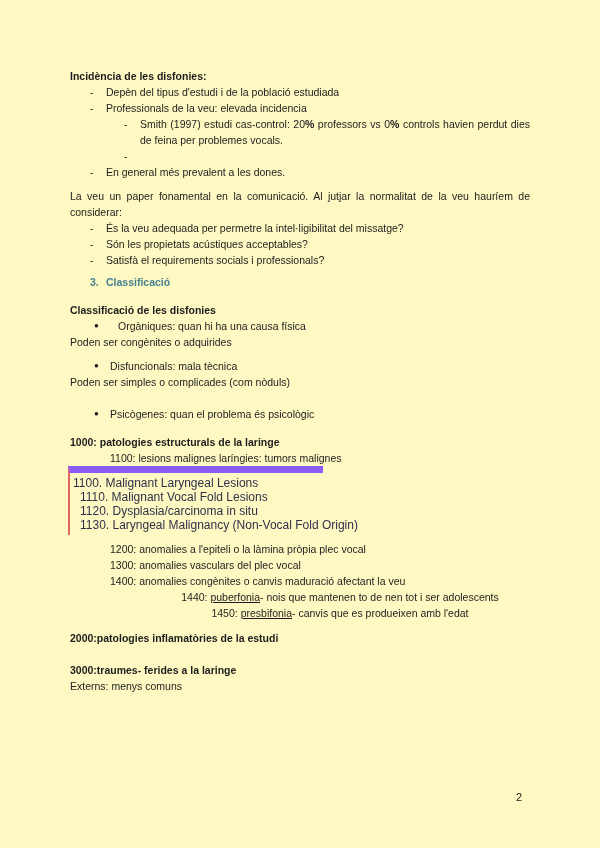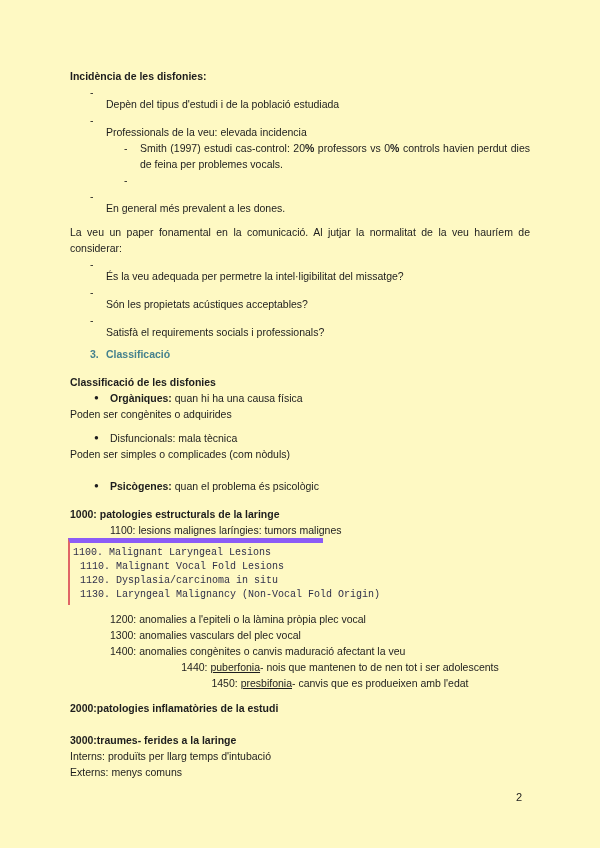--- a/index.html
+++ b/index.html
@@ -16,21 +16,21 @@
   .content { padding: 68px 70px 0 70px; }
   .line { line-height: 16px; }
   .b { font-weight: bold; }
   .teal { color: #45818e; font-weight: bold; }
   .just { text-align: justify; }
   .tight { letter-spacing: -0.25px; }
 
   
   .li1 { display: flex; padding-left: 20px; }
   .li1 > .m { flex: none; width: 16px; line-height: 16px; }
-  .li1 > .t { flex: 1; line-height: 16px; margin-top: 12px; }
+  .li1 > .t { flex: 1; line-height: 16px; }
 
   
   .li2 { display: flex; padding-left: 54px; }
   .li2 > .m { flex: none; width: 16px; line-height: 16px; }
   .li2 > .t { flex: 1; line-height: 16px; }
 
   
   .bl1 { display: flex; padding-left: 24px; }
   .bl1 > .m { flex: none; width: 16px; font-size: 8px; line-height: 16px; }
   .bl1 > .t { flex: 1; line-height: 16px; }
@@ -46,26 +46,26 @@
   .gap6  { height: 6px; }
   .gap8  { height: 8px; }
   .gap9  { height: 9px; }
   .gap12 { height: 12px; }
   .gap16 { height: 16px; }
 
   
   .book-img {
     margin-left: -2px;
     width: 250px;
-    border-top: 5px solid #8b5cf6;
+    border-top: 7px solid #8b5cf6;
     border-left: 2px solid #e06666;
     padding: 3px 0 3px 3px;
     margin-bottom: 6px;
-    font-family: Liberation Mono, monospace;
-    font-size: 10px;
+    font-family: Liberation Sans, sans-serif;
+    font-size: 12px;
     color: #30304a;
   }
   .book-img .bline { line-height: 14px; white-space: nowrap; }
   .book-img .bline.ind { padding-left: 7px; }
 
   .page-number {
     position: absolute;
     top: 789px;
     left: 516px;
     font-size: 11px;
@@ -122,37 +122,37 @@
     <div class="numh teal">
       <span class="m">3.</span>
       <span class="t">Classificació</span>
     </div>
 
     <div class="gap8"></div>
 
     <div class="line b">Classificació de les disfonies</div>
     <div class="bl1">
       <span class="m">●</span>
-      <span class="t"><span style="font-weight: bold;">Orgàniques:</span><span> quan hi ha una causa física</span></span>
+      <span class="t"><span style="font-weight: normal; margin-left: 8px;">Orgàniques:</span><span> quan hi ha una causa física</span></span>
     </div>
     <div class="line">Poden ser congènites o adquirides</div>
 
     <div class="gap8"></div>
 
     <div class="bl1">
       <span class="m">●</span>
       <span class="t"><span style="font-weight: normal;">Disfuncionals:</span><span> mala tècnica</span></span>
     </div>
     <div class="line">Poden ser simples o complicades (com nòduls)</div>
 
     <div class="gap16"></div>
 
     <div class="bl1">
       <span class="m">●</span>
-      <span class="t"><span style="font-weight: bold;">Psicògenes:</span><span> quan el problema és psicològic</span></span>
+      <span class="t"><span style="font-weight: normal;">Psicògenes:</span><span> quan el problema és psicològic</span></span>
     </div>
 
     <div class="gap12"></div>
 
     <div class="line b">1000: patologies estructurals de la laringe</div>
     <div class="line ind1">1100: lesions malignes laríngies: tumors malignes</div>
 
     <div class="book-img">
       <div class="bline">1100. Malignant Laryngeal Lesions</div>
       <div class="bline ind">1110. Malignant Vocal Fold Lesions</div>
@@ -166,19 +166,18 @@
     <div class="line ind2"><span>1440: </span><span style="text-decoration: underline;">puberfonia</span><span>- nois que mantenen to de nen tot i ser adolescents</span></div>
     <div class="line ind2"><span>1450: </span><span style="text-decoration: underline;">presbifonia</span><span>- canvis que es produeixen amb l'edat</span></div>
 
     <div class="gap9"></div>
 
     <div class="line b">2000:patologies inflamatòries de la estudi</div>
 
     <div class="gap16"></div>
 
     <div class="line b">3000:traumes- ferides a la laringe</div>
-    <div class="line">Interns: produïts per llarg temps d'intubació</div>
     <div class="line">Externs: menys comuns</div>
 
   </div>
 
   <div class="page-number">2</div>
 </div>
 
 </body></html>

